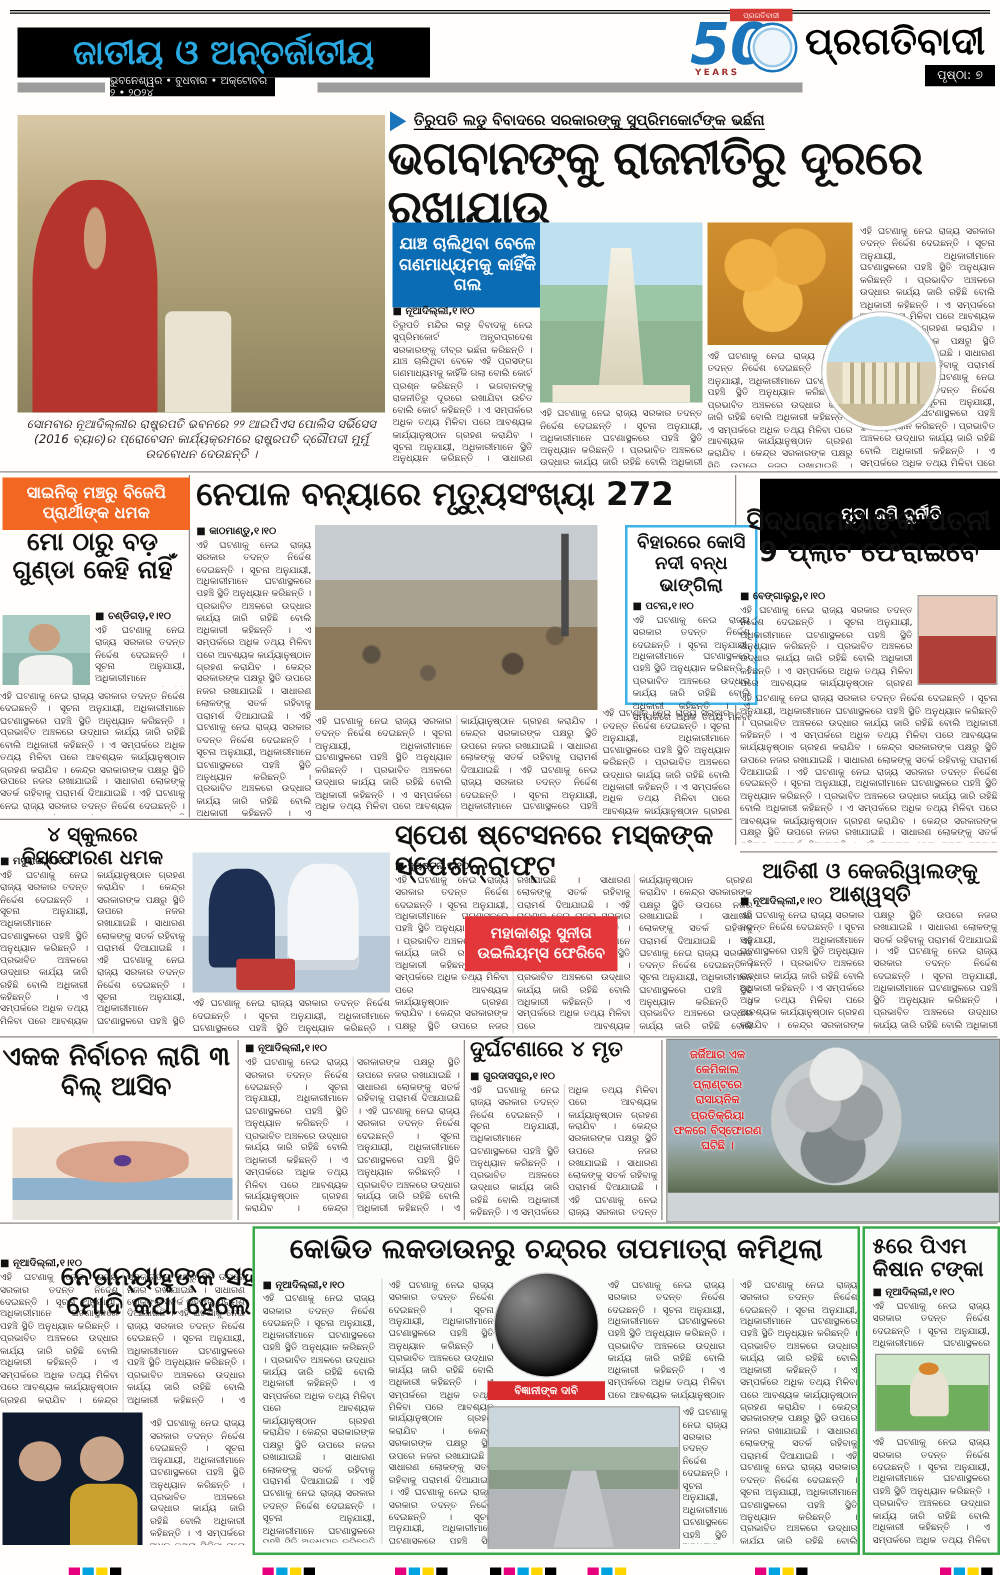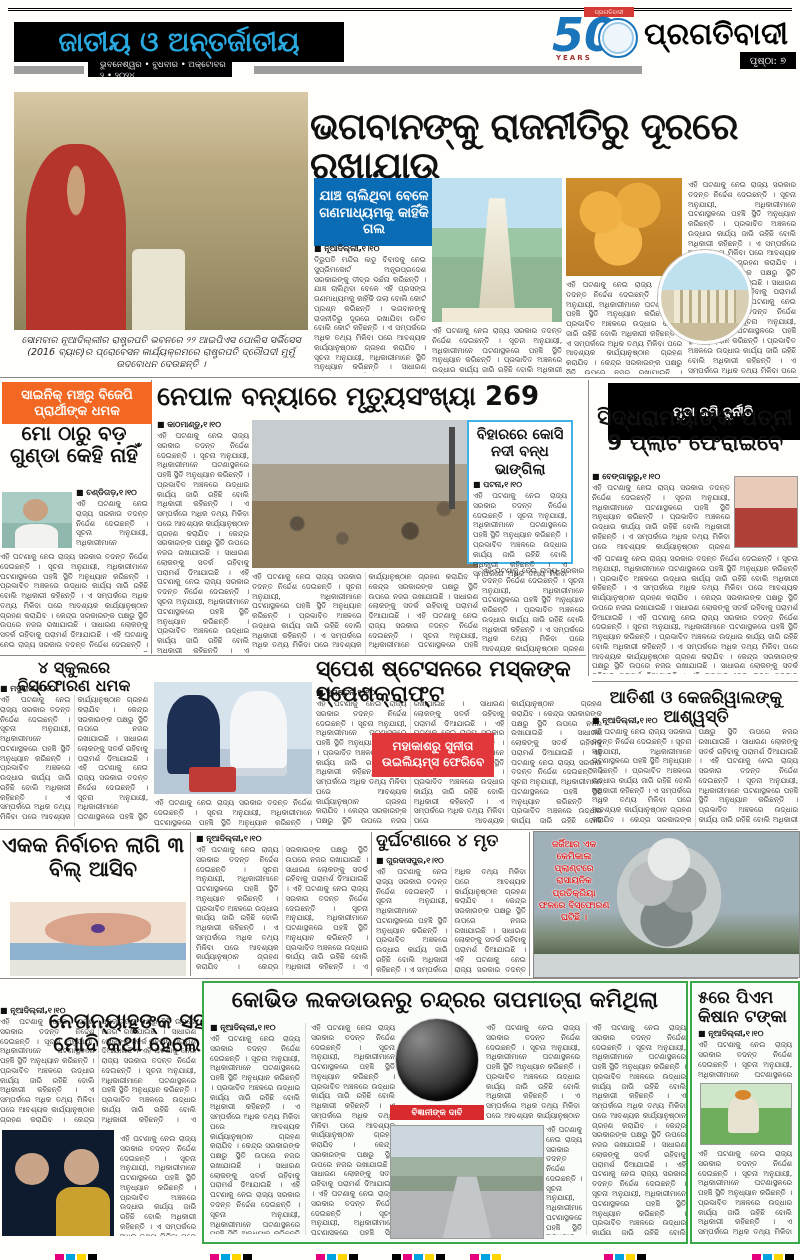--- a/index.html
+++ b/index.html
@@ -103,30 +103,34 @@
 <body>
 
 <div id="page">
 
   <div class="abs dbl-rule" style="left:8px;top:8px;width:784px;height:0;"></div>
 
   <div class="abs sec-box" style="left:14px;top:22px;width:330px;height:40px;">
     <span>ଜାତୀୟ ଓ ଅନ୍ତର୍ଜାତୀୟ</span>
   </div>
   <div class="abs gray-bar" style="left:14px;top:66px;width:70px;height:8px;"></div>
-  <div class="abs date-box" style="left:88px;top:62px;width:132px;height:15px;padding-left:12px;">ଭୁବନେଶ୍ୱର • ବୁଧବାର • ଅକ୍ଟୋବର ୨ • ୨୦୨୪</div>
+  <div class="abs date-box" style="left:88px;top:62px;width:132px;height:15px;">ଭୁବନେଶ୍ୱର • ବୁଧବାର • ଅକ୍ଟୋବର ୨ • ୨୦୨୪</div>
   <div class="abs gray-bar" style="left:254px;top:66px;width:388px;height:8px;"></div>
 
   <div class="abs logo-tag" style="left:584px;top:7px;width:50px;height:10px;">ପ୍ରଗତିବାଦୀ</div>
   <div class="abs fifty" style="left:552px;top:12px;">50</div>
   <div class="abs emblem" style="left:598px;top:18px;width:36px;height:36px;"></div>
   <div class="abs years" style="left:556px;top:54px;">YEARS</div>
   <div class="abs masthead" style="left:644px;top:16px;">ପ୍ରଗତିବାଦୀ</div>
   <div class="abs page-badge" style="left:740px;top:52px;width:56px;height:17px;">ପୃଷ୍ଠା: ୭</div>
 
+  <div class="abs" style="left:312px;top:88px;width:486px;height:17px;display:flex;align-items:center;gap:6px;">
+    <span class="tri"></span>
+    <span class="kicker-sm" style="border-bottom:1px solid #000;">ତିରୁପତି ଲଡୁ ବିବାଦରେ ସରକାରଙ୍କୁ ସୁପ୍ରିମକୋର୍ଟଙ୍କ ଭର୍ଛନା</span>
+  </div>
   <div class="abs headline-xl" style="left:310px;top:108px;width:488px;height:58px;">ଭଗବାନଙ୍କୁ ରାଜନୀତିରୁ ଦୂରରେ ରଖାଯାଉ</div>
 
   <div class="abs ph ph-president" style="left:14px;top:92px;width:294px;height:238px;">
     <div class="fig-red"></div>
     <div class="chair"></div>
   </div>
   <div class="abs caption" style="left:14px;top:334px;width:294px;height:38px;">ସୋମବାର ନୂଆଦିଲ୍ଲୀର ରାଷ୍ଟ୍ରପତି ଭବନରେ ୨୨ ଆଇପିଏସ ପୋଲିସ ସର୍ଭିସେସ (2016 ବ୍ୟାଚ୍)ର ପ୍ରୋବେସନ କାର୍ଯ୍ୟକ୍ରମରେ ରାଷ୍ଟ୍ରପତି ଦ୍ରୌପଦୀ ମୁର୍ମୁ ଉଦବୋଧନ ଦେଉଛନ୍ତି ।</div>
 
   <div class="abs blue-box whitebox" style="left:314px;top:178px;width:112px;height:56px;">ଯାଞ୍ଚ ଚାଲିଥିବା ବେଳେ ଗଣମାଧ୍ୟମକୁ କାହିଁକି ଗଲ</div>
   <div class="abs" style="left:314px;top:244px;width:112px;height:130px;">
@@ -155,32 +159,32 @@
   <div class="abs ph ph-man" style="left:2px;top:492px;width:70px;height:56px;">
     <div class="head"></div>
     <div class="shirt"></div>
   </div>
   <div class="abs" style="left:76px;top:488px;width:72px;height:62px;">
     <div class="dl">■ ଚଣ୍ଡିଗଡ଼,୧।୧୦</div>
     <div class="body-txt" style="height:50px;">ଏହି ଘଟଣାକୁ ନେଇ ରାଜ୍ୟ ସରକାର ତଦନ୍ତ ନିର୍ଦ୍ଦେଶ ଦେଇଛନ୍ତି । ସୂଚନା ଅନୁଯାୟୀ, ଅଧିକାରୀମାନେ ଘଟଣାସ୍ଥଳରେ ପହଞ୍ଚି ସ୍ଥିତି ଅନୁଧ୍ୟାନ କରିଛନ୍ତି । ପ୍ରଭାବିତ ଅଞ୍ଚଳରେ ଉଦ୍ଧାର କାର୍ଯ୍ୟ ଜାରି ରହିଛି ବୋଲି ଅଧିକାରୀ କହିଛନ୍ତି । ଏ ସମ୍ପର୍କରେ ଅଧିକ ତଥ୍ୟ ମିଳିବା ପରେ ଆବଶ୍ୟକ କାର୍ଯ୍ୟାନୁଷ୍ଠାନ ଗ୍ରହଣ କରାଯିବ । କେନ୍ଦ୍ର ସରକାରଙ୍କ ପକ୍ଷରୁ ସ୍ଥିତି ଉପରେ ନଜର ରଖାଯାଇଛି । ସାଧାରଣ ଲୋକଙ୍କୁ ସତର୍କ ରହିବାକୁ ପରାମର୍ଶ ଦିଆଯାଇଛି । ଏହି ଘଟଣାକୁ ନେଇ ରାଜ୍ୟ ସରକାର ତଦନ୍ତ ନିର୍ଦ୍ଦେଶ ଦେଇଛନ୍ତି । ସୂଚନା ଅନୁଯାୟୀ, ଅଧିକାରୀମାନେ ଘଟଣାସ୍ଥଳରେ ପହଞ୍ଚି ସ୍ଥିତି ଅନୁଧ୍ୟାନ କରିଛନ୍ତି । ପ୍ରଭାବିତ ଅଞ୍ଚଳରେ ଉଦ୍ଧାର କାର୍ଯ୍ୟ ଜାରି ରହିଛି ବୋଲି ଅଧିକାରୀ କହିଛନ୍ତି । ଏ ସମ୍ପର୍କରେ ଅଧିକ ତଥ୍ୟ ମିଳିବା ପରେ ଆବଶ୍ୟକ କାର୍ଯ୍ୟାନୁଷ୍ଠାନ ଗ୍ରହଣ କରାଯିବ । କେନ୍ଦ୍ର ସରକାରଙ୍କ ପକ୍ଷରୁ ସ୍ଥିତି ଉପରେ ନଜର ରଖାଯାଇଛି । ସାଧାରଣ ଲୋକଙ୍କୁ ସତର୍କ ରହିବାକୁ ପରାମର୍ଶ ଦିଆଯାଇଛି । ଏହି ଘଟଣାକୁ ନେଇ ରାଜ୍ୟ ସରକାର ତଦନ୍ତ ନିର୍ଦ୍ଦେଶ ଦେଇଛନ୍ତି । ସୂଚନା ଅନୁଯାୟୀ, ଅଧିକାରୀମାନେ ଘଟଣାସ୍ଥଳରେ ପହଞ୍ଚି ସ୍ଥିତି ଅନୁଧ୍ୟାନ କରିଛନ୍ତି । ପ୍ରଭାବିତ ଅଞ୍ଚଳରେ ଉଦ୍ଧାର କାର୍ଯ୍ୟ ଜାରି ରହିଛି ବୋଲି ଅଧିକାରୀ କହିଛନ୍ତି । ଏ ସମ୍ପର୍କରେ ଅଧିକ ତଥ୍ୟ ମିଳିବା ପରେ ଆବଶ୍ୟକ କାର୍ଯ୍ୟାନୁଷ୍ଠାନ ଗ୍ରହଣ କରାଯିବ ।</div>
   </div>
   <div class="abs body-txt" style="left:0px;top:552px;width:148px;height:100px;">ଏହି ଘଟଣାକୁ ନେଇ ରାଜ୍ୟ ସରକାର ତଦନ୍ତ ନିର୍ଦ୍ଦେଶ ଦେଇଛନ୍ତି । ସୂଚନା ଅନୁଯାୟୀ, ଅଧିକାରୀମାନେ ଘଟଣାସ୍ଥଳରେ ପହଞ୍ଚି ସ୍ଥିତି ଅନୁଧ୍ୟାନ କରିଛନ୍ତି । ପ୍ରଭାବିତ ଅଞ୍ଚଳରେ ଉଦ୍ଧାର କାର୍ଯ୍ୟ ଜାରି ରହିଛି ବୋଲି ଅଧିକାରୀ କହିଛନ୍ତି । ଏ ସମ୍ପର୍କରେ ଅଧିକ ତଥ୍ୟ ମିଳିବା ପରେ ଆବଶ୍ୟକ କାର୍ଯ୍ୟାନୁଷ୍ଠାନ ଗ୍ରହଣ କରାଯିବ । କେନ୍ଦ୍ର ସରକାରଙ୍କ ପକ୍ଷରୁ ସ୍ଥିତି ଉପରେ ନଜର ରଖାଯାଇଛି । ସାଧାରଣ ଲୋକଙ୍କୁ ସତର୍କ ରହିବାକୁ ପରାମର୍ଶ ଦିଆଯାଇଛି । ଏହି ଘଟଣାକୁ ନେଇ ରାଜ୍ୟ ସରକାର ତଦନ୍ତ ନିର୍ଦ୍ଦେଶ ଦେଇଛନ୍ତି । ସୂଚନା ଅନୁଯାୟୀ, ଅଧିକାରୀମାନେ ଘଟଣାସ୍ଥଳରେ ପହଞ୍ଚି ସ୍ଥିତି ଅନୁଧ୍ୟାନ କରିଛନ୍ତି । ପ୍ରଭାବିତ ଅଞ୍ଚଳରେ ଉଦ୍ଧାର କାର୍ଯ୍ୟ ଜାରି ରହିଛି ବୋଲି ଅଧିକାରୀ କହିଛନ୍ତି । ଏ ସମ୍ପର୍କରେ ଅଧିକ ତଥ୍ୟ ମିଳିବା ପରେ ଆବଶ୍ୟକ କାର୍ଯ୍ୟାନୁଷ୍ଠାନ ଗ୍ରହଣ କରାଯିବ । କେନ୍ଦ୍ର ସରକାରଙ୍କ ପକ୍ଷରୁ ସ୍ଥିତି ଉପରେ ନଜର ରଖାଯାଇଛି । ସାଧାରଣ ଲୋକଙ୍କୁ ସତର୍କ ରହିବାକୁ ପରାମର୍ଶ ଦିଆଯାଇଛି । ଏହି ଘଟଣାକୁ ନେଇ ରାଜ୍ୟ ସରକାର ତଦନ୍ତ ନିର୍ଦ୍ଦେଶ ଦେଇଛନ୍ତି । ସୂଚନା ଅନୁଯାୟୀ, ଅଧିକାରୀମାନେ ଘଟଣାସ୍ଥଳରେ ପହଞ୍ଚି ସ୍ଥିତି ଅନୁଧ୍ୟାନ କରିଛନ୍ତି । ପ୍ରଭାବିତ ଅଞ୍ଚଳରେ ଉଦ୍ଧାର କାର୍ଯ୍ୟ ଜାରି ରହିଛି ବୋଲି ଅଧିକାରୀ କହିଛନ୍ତି । ଏ ସମ୍ପର୍କରେ ଅଧିକ ତଥ୍ୟ ମିଳିବା ପରେ ଆବଶ୍ୟକ କାର୍ଯ୍ୟାନୁଷ୍ଠାନ ଗ୍ରହଣ କରାଯିବ ।</div>
 
-  <div class="abs headline-lg" style="left:157px;top:383px;width:430px;height:32px;">ନେପାଳ ବନ୍ୟାରେ ମୃତ୍ୟୁସଂଖ୍ୟା 269</div>
+  <div class="abs headline-lg" style="left:157px;top:383px;width:430px;height:32px;">ନେପାଳ ବନ୍ୟାରେ ମୃତ୍ୟୁସଂଖ୍ୟା 272</div>
   <div class="abs" style="left:157px;top:420px;width:92px;height:234px;">
     <div class="dl">■ କାଠମାଣ୍ଡୁ,୧।୧୦</div>
     <div class="body-txt" style="height:222px;">ଏହି ଘଟଣାକୁ ନେଇ ରାଜ୍ୟ ସରକାର ତଦନ୍ତ ନିର୍ଦ୍ଦେଶ ଦେଇଛନ୍ତି । ସୂଚନା ଅନୁଯାୟୀ, ଅଧିକାରୀମାନେ ଘଟଣାସ୍ଥଳରେ ପହଞ୍ଚି ସ୍ଥିତି ଅନୁଧ୍ୟାନ କରିଛନ୍ତି । ପ୍ରଭାବିତ ଅଞ୍ଚଳରେ ଉଦ୍ଧାର କାର୍ଯ୍ୟ ଜାରି ରହିଛି ବୋଲି ଅଧିକାରୀ କହିଛନ୍ତି । ଏ ସମ୍ପର୍କରେ ଅଧିକ ତଥ୍ୟ ମିଳିବା ପରେ ଆବଶ୍ୟକ କାର୍ଯ୍ୟାନୁଷ୍ଠାନ ଗ୍ରହଣ କରାଯିବ । କେନ୍ଦ୍ର ସରକାରଙ୍କ ପକ୍ଷରୁ ସ୍ଥିତି ଉପରେ ନଜର ରଖାଯାଇଛି । ସାଧାରଣ ଲୋକଙ୍କୁ ସତର୍କ ରହିବାକୁ ପରାମର୍ଶ ଦିଆଯାଇଛି । ଏହି ଘଟଣାକୁ ନେଇ ରାଜ୍ୟ ସରକାର ତଦନ୍ତ ନିର୍ଦ୍ଦେଶ ଦେଇଛନ୍ତି । ସୂଚନା ଅନୁଯାୟୀ, ଅଧିକାରୀମାନେ ଘଟଣାସ୍ଥଳରେ ପହଞ୍ଚି ସ୍ଥିତି ଅନୁଧ୍ୟାନ କରିଛନ୍ତି । ପ୍ରଭାବିତ ଅଞ୍ଚଳରେ ଉଦ୍ଧାର କାର୍ଯ୍ୟ ଜାରି ରହିଛି ବୋଲି ଅଧିକାରୀ କହିଛନ୍ତି । ଏ ସମ୍ପର୍କରେ ଅଧିକ ତଥ୍ୟ ମିଳିବା ପରେ ଆବଶ୍ୟକ କାର୍ଯ୍ୟାନୁଷ୍ଠାନ ଗ୍ରହଣ କରାଯିବ । କେନ୍ଦ୍ର ସରକାରଙ୍କ ପକ୍ଷରୁ ସ୍ଥିତି ଉପରେ ନଜର ରଖାଯାଇଛି । ସାଧାରଣ ଲୋକଙ୍କୁ ସତର୍କ ରହିବାକୁ ପରାମର୍ଶ ଦିଆଯାଇଛି । ଏହି ଘଟଣାକୁ ନେଇ ରାଜ୍ୟ ସରକାର ତଦନ୍ତ ନିର୍ଦ୍ଦେଶ ଦେଇଛନ୍ତି । ସୂଚନା ଅନୁଯାୟୀ, ଅଧିକାରୀମାନେ ଘଟଣାସ୍ଥଳରେ ପହଞ୍ଚି ସ୍ଥିତି ଅନୁଧ୍ୟାନ କରିଛନ୍ତି । ପ୍ରଭାବିତ ଅଞ୍ଚଳରେ ଉଦ୍ଧାର କାର୍ଯ୍ୟ ଜାରି ରହିଛି ବୋଲି ଅଧିକାରୀ କହିଛନ୍ତି । ଏ ସମ୍ପର୍କରେ ଅଧିକ ତଥ୍ୟ ମିଳିବା ପରେ ଆବଶ୍ୟକ କାର୍ଯ୍ୟାନୁଷ୍ଠାନ ଗ୍ରହଣ କରାଯିବ ।</div>
   </div>
   <div class="abs ph ph-flood" style="left:252px;top:420px;width:226px;height:148px;">
     <div class="debris"></div>
     <div class="tower"></div>
   </div>
   <div class="abs body-txt cols2" style="left:252px;top:572px;width:226px;height:82px;">ଏହି ଘଟଣାକୁ ନେଇ ରାଜ୍ୟ ସରକାର ତଦନ୍ତ ନିର୍ଦ୍ଦେଶ ଦେଇଛନ୍ତି । ସୂଚନା ଅନୁଯାୟୀ, ଅଧିକାରୀମାନେ ଘଟଣାସ୍ଥଳରେ ପହଞ୍ଚି ସ୍ଥିତି ଅନୁଧ୍ୟାନ କରିଛନ୍ତି । ପ୍ରଭାବିତ ଅଞ୍ଚଳରେ ଉଦ୍ଧାର କାର୍ଯ୍ୟ ଜାରି ରହିଛି ବୋଲି ଅଧିକାରୀ କହିଛନ୍ତି । ଏ ସମ୍ପର୍କରେ ଅଧିକ ତଥ୍ୟ ମିଳିବା ପରେ ଆବଶ୍ୟକ କାର୍ଯ୍ୟାନୁଷ୍ଠାନ ଗ୍ରହଣ କରାଯିବ । କେନ୍ଦ୍ର ସରକାରଙ୍କ ପକ୍ଷରୁ ସ୍ଥିତି ଉପରେ ନଜର ରଖାଯାଇଛି । ସାଧାରଣ ଲୋକଙ୍କୁ ସତର୍କ ରହିବାକୁ ପରାମର୍ଶ ଦିଆଯାଇଛି । ଏହି ଘଟଣାକୁ ନେଇ ରାଜ୍ୟ ସରକାର ତଦନ୍ତ ନିର୍ଦ୍ଦେଶ ଦେଇଛନ୍ତି । ସୂଚନା ଅନୁଯାୟୀ, ଅଧିକାରୀମାନେ ଘଟଣାସ୍ଥଳରେ ପହଞ୍ଚି ସ୍ଥିତି ଅନୁଧ୍ୟାନ କରିଛନ୍ତି । ପ୍ରଭାବିତ ଅଞ୍ଚଳରେ ଉଦ୍ଧାର କାର୍ଯ୍ୟ ଜାରି ରହିଛି ବୋଲି ଅଧିକାରୀ କହିଛନ୍ତି । ଏ ସମ୍ପର୍କରେ ଅଧିକ ତଥ୍ୟ ମିଳିବା ପରେ ଆବଶ୍ୟକ କାର୍ଯ୍ୟାନୁଷ୍ଠାନ ଗ୍ରହଣ କରାଯିବ । କେନ୍ଦ୍ର ସରକାରଙ୍କ ପକ୍ଷରୁ ସ୍ଥିତି ଉପରେ ନଜର ରଖାଯାଇଛି । ସାଧାରଣ ଲୋକଙ୍କୁ ସତର୍କ ରହିବାକୁ ପରାମର୍ଶ ଦିଆଯାଇଛି । ଏହି ଘଟଣାକୁ ନେଇ ରାଜ୍ୟ ସରକାର ତଦନ୍ତ ନିର୍ଦ୍ଦେଶ ଦେଇଛନ୍ତି । ସୂଚନା ଅନୁଯାୟୀ, ଅଧିକାରୀମାନେ ଘଟଣାସ୍ଥଳରେ ପହଞ୍ଚି ସ୍ଥିତି ଅନୁଧ୍ୟାନ କରିଛନ୍ତି । ପ୍ରଭାବିତ ଅଞ୍ଚଳରେ ଉଦ୍ଧାର କାର୍ଯ୍ୟ ଜାରି ରହିଛି ବୋଲି ଅଧିକାରୀ କହିଛନ୍ତି । ଏ ସମ୍ପର୍କରେ ଅଧିକ ତଥ୍ୟ ମିଳିବା ପରେ ଆବଶ୍ୟକ କାର୍ଯ୍ୟାନୁଷ୍ଠାନ ଗ୍ରହଣ କରାଯିବ ।</div>
 
-  <div class="abs kosi-box" style="left:467px;top:420px;width:102px;height:140px;">
+  <div class="abs kosi-box" style="left:500px;top:420px;width:102px;height:140px;">
     <div class="kosi-title">ବିହାରରେ କୋସି ନଦୀ ବନ୍ଧ ଭାଙ୍ଗିଲା</div>
     <div style="padding:0 4px;">
       <div class="dl">■ ପଟନା,୧।୧୦</div>
       <div class="body-txt" style="height:86px;">ଏହି ଘଟଣାକୁ ନେଇ ରାଜ୍ୟ ସରକାର ତଦନ୍ତ ନିର୍ଦ୍ଦେଶ ଦେଇଛନ୍ତି । ସୂଚନା ଅନୁଯାୟୀ, ଅଧିକାରୀମାନେ ଘଟଣାସ୍ଥଳରେ ପହଞ୍ଚି ସ୍ଥିତି ଅନୁଧ୍ୟାନ କରିଛନ୍ତି । ପ୍ରଭାବିତ ଅଞ୍ଚଳରେ ଉଦ୍ଧାର କାର୍ଯ୍ୟ ଜାରି ରହିଛି ବୋଲି ଅଧିକାରୀ କହିଛନ୍ତି । ଏ ସମ୍ପର୍କରେ ଅଧିକ ତଥ୍ୟ ମିଳିବା ପରେ ଆବଶ୍ୟକ କାର୍ଯ୍ୟାନୁଷ୍ଠାନ ଗ୍ରହଣ କରାଯିବ । କେନ୍ଦ୍ର ସରକାରଙ୍କ ପକ୍ଷରୁ ସ୍ଥିତି ଉପରେ ନଜର ରଖାଯାଇଛି । ସାଧାରଣ ଲୋକଙ୍କୁ ସତର୍କ ରହିବାକୁ ପରାମର୍ଶ ଦିଆଯାଇଛି । ଏହି ଘଟଣାକୁ ନେଇ ରାଜ୍ୟ ସରକାର ତଦନ୍ତ ନିର୍ଦ୍ଦେଶ ଦେଇଛନ୍ତି । ସୂଚନା ଅନୁଯାୟୀ, ଅଧିକାରୀମାନେ ଘଟଣାସ୍ଥଳରେ ପହଞ୍ଚି ସ୍ଥିତି ଅନୁଧ୍ୟାନ କରିଛନ୍ତି । ପ୍ରଭାବିତ ଅଞ୍ଚଳରେ ଉଦ୍ଧାର କାର୍ଯ୍ୟ ଜାରି ରହିଛି ବୋଲି ଅଧିକାରୀ କହିଛନ୍ତି । ଏ ସମ୍ପର୍କରେ ଅଧିକ ତଥ୍ୟ ମିଳିବା ପରେ ଆବଶ୍ୟକ କାର୍ଯ୍ୟାନୁଷ୍ଠାନ ଗ୍ରହଣ କରାଯିବ । କେନ୍ଦ୍ର ସରକାରଙ୍କ ପକ୍ଷରୁ ସ୍ଥିତି ଉପରେ ନଜର ରଖାଯାଇଛି । ସାଧାରଣ ଲୋକଙ୍କୁ ସତର୍କ ରହିବାକୁ ପରାମର୍ଶ ଦିଆଯାଇଛି । ଏହି ଘଟଣାକୁ ନେଇ ରାଜ୍ୟ ସରକାର ତଦନ୍ତ ନିର୍ଦ୍ଦେଶ ଦେଇଛନ୍ତି । ସୂଚନା ଅନୁଯାୟୀ, ଅଧିକାରୀମାନେ ଘଟଣାସ୍ଥଳରେ ପହଞ୍ଚି ସ୍ଥିତି ଅନୁଧ୍ୟାନ କରିଛନ୍ତି । ପ୍ରଭାବିତ ଅଞ୍ଚଳରେ ଉଦ୍ଧାର କାର୍ଯ୍ୟ ଜାରି ରହିଛି ବୋଲି ଅଧିକାରୀ କହିଛନ୍ତି । ଏ ସମ୍ପର୍କରେ ଅଧିକ ତଥ୍ୟ ମିଳିବା ପରେ ଆବଶ୍ୟକ କାର୍ଯ୍ୟାନୁଷ୍ଠାନ ଗ୍ରହଣ କରାଯିବ ।</div>
     </div>
   </div>
   <div class="abs body-txt" style="left:482px;top:566px;width:102px;height:88px;">ଏହି ଘଟଣାକୁ ନେଇ ରାଜ୍ୟ ସରକାର ତଦନ୍ତ ନିର୍ଦ୍ଦେଶ ଦେଇଛନ୍ତି । ସୂଚନା ଅନୁଯାୟୀ, ଅଧିକାରୀମାନେ ଘଟଣାସ୍ଥଳରେ ପହଞ୍ଚି ସ୍ଥିତି ଅନୁଧ୍ୟାନ କରିଛନ୍ତି । ପ୍ରଭାବିତ ଅଞ୍ଚଳରେ ଉଦ୍ଧାର କାର୍ଯ୍ୟ ଜାରି ରହିଛି ବୋଲି ଅଧିକାରୀ କହିଛନ୍ତି । ଏ ସମ୍ପର୍କରେ ଅଧିକ ତଥ୍ୟ ମିଳିବା ପରେ ଆବଶ୍ୟକ କାର୍ଯ୍ୟାନୁଷ୍ଠାନ ଗ୍ରହଣ କରାଯିବ । କେନ୍ଦ୍ର ସରକାରଙ୍କ ପକ୍ଷରୁ ସ୍ଥିତି ଉପରେ ନଜର ରଖାଯାଇଛି । ସାଧାରଣ ଲୋକଙ୍କୁ ସତର୍କ ରହିବାକୁ ପରାମର୍ଶ ଦିଆଯାଇଛି । ଏହି ଘଟଣାକୁ ନେଇ ରାଜ୍ୟ ସରକାର ତଦନ୍ତ ନିର୍ଦ୍ଦେଶ ଦେଇଛନ୍ତି । ସୂଚନା ଅନୁଯାୟୀ, ଅଧିକାରୀମାନେ ଘଟଣାସ୍ଥଳରେ ପହଞ୍ଚି ସ୍ଥିତି ଅନୁଧ୍ୟାନ କରିଛନ୍ତି । ପ୍ରଭାବିତ ଅଞ୍ଚଳରେ ଉଦ୍ଧାର କାର୍ଯ୍ୟ ଜାରି ରହିଛି ବୋଲି ଅଧିକାରୀ କହିଛନ୍ତି । ଏ ସମ୍ପର୍କରେ ଅଧିକ ତଥ୍ୟ ମିଳିବା ପରେ ଆବଶ୍ୟକ କାର୍ଯ୍ୟାନୁଷ୍ଠାନ ଗ୍ରହଣ କରାଯିବ । କେନ୍ଦ୍ର ସରକାରଙ୍କ ପକ୍ଷରୁ ସ୍ଥିତି ଉପରେ ନଜର ରଖାଯାଇଛି । ସାଧାରଣ ଲୋକଙ୍କୁ ସତର୍କ ରହିବାକୁ ପରାମର୍ଶ ଦିଆଯାଇଛି । ଏହି ଘଟଣାକୁ ନେଇ ରାଜ୍ୟ ସରକାର ତଦନ୍ତ ନିର୍ଦ୍ଦେଶ ଦେଇଛନ୍ତି । ସୂଚନା ଅନୁଯାୟୀ, ଅଧିକାରୀମାନେ ଘଟଣାସ୍ଥଳରେ ପହଞ୍ଚି ସ୍ଥିତି ଅନୁଧ୍ୟାନ କରିଛନ୍ତି । ପ୍ରଭାବିତ ଅଞ୍ଚଳରେ ଉଦ୍ଧାର କାର୍ଯ୍ୟ ଜାରି ରହିଛି ବୋଲି ଅଧିକାରୀ କହିଛନ୍ତି । ଏ ସମ୍ପର୍କରେ ଅଧିକ ତଥ୍ୟ ମିଳିବା ପରେ ଆବଶ୍ୟକ କାର୍ଯ୍ୟାନୁଷ୍ଠାନ ଗ୍ରହଣ କରାଯିବ ।</div>
 
   <div class="abs black-kicker whitebox" style="left:608px;top:383px;width:172px;height:19px;">ମୁଡା ଜମି ଦୁର୍ନୀତି</div>
   <div class="abs headline-md" style="left:592px;top:406px;width:206px;height:62px;font-size:22px;">ସିଦ୍ଧରାମୟାଙ୍କ ପତ୍ନୀ 9 ପ୍ଲାଟ ଫେରାଇବେ</div>

